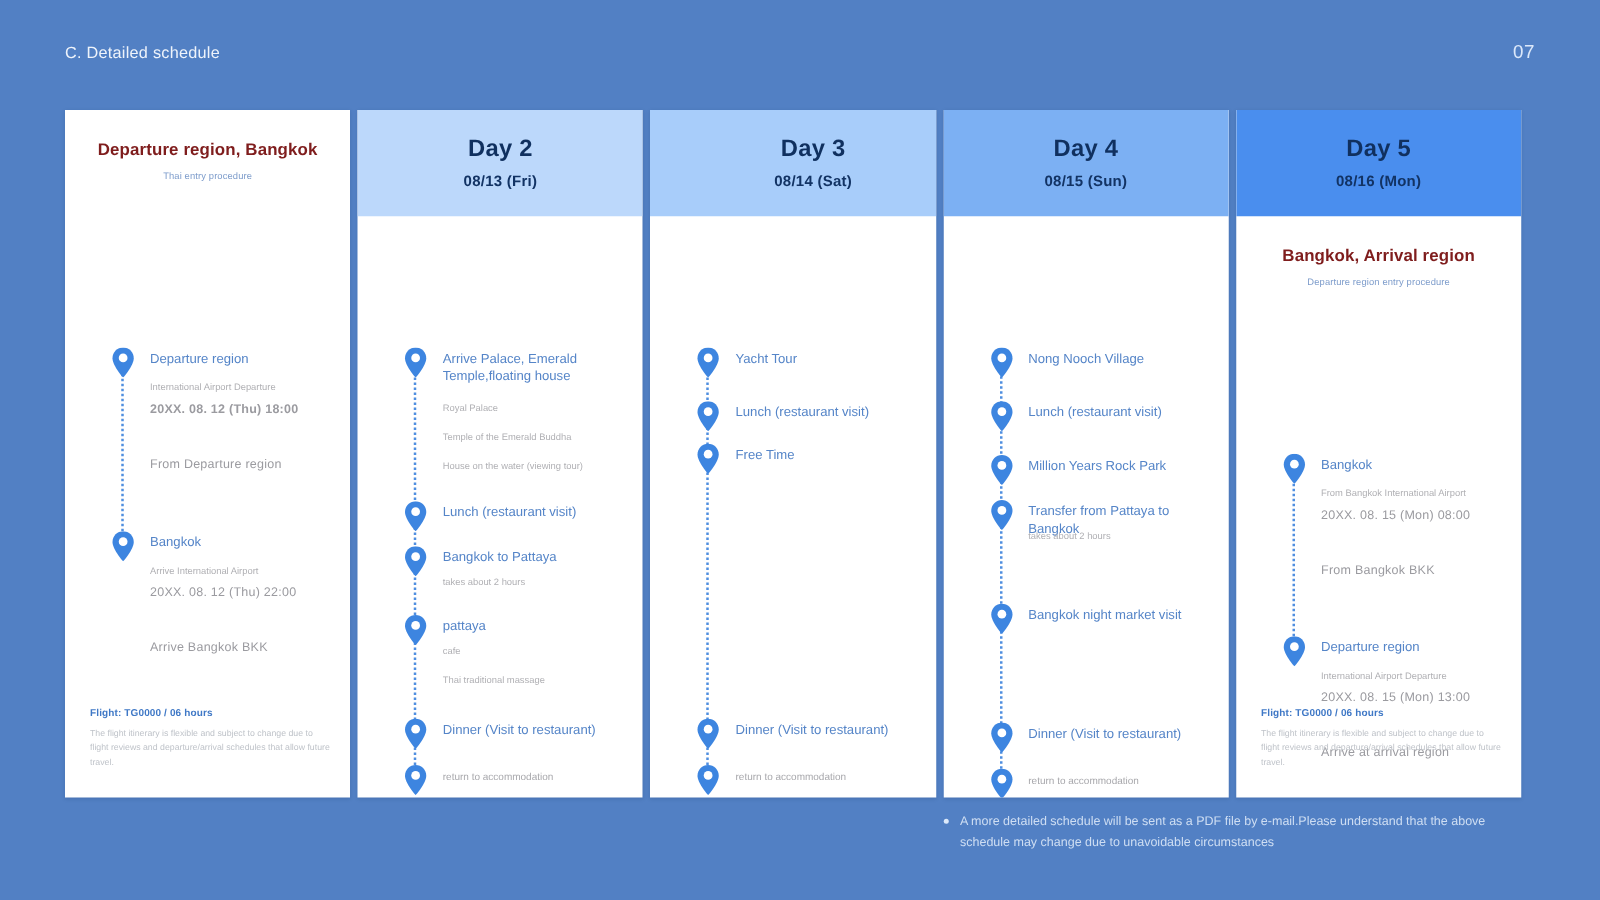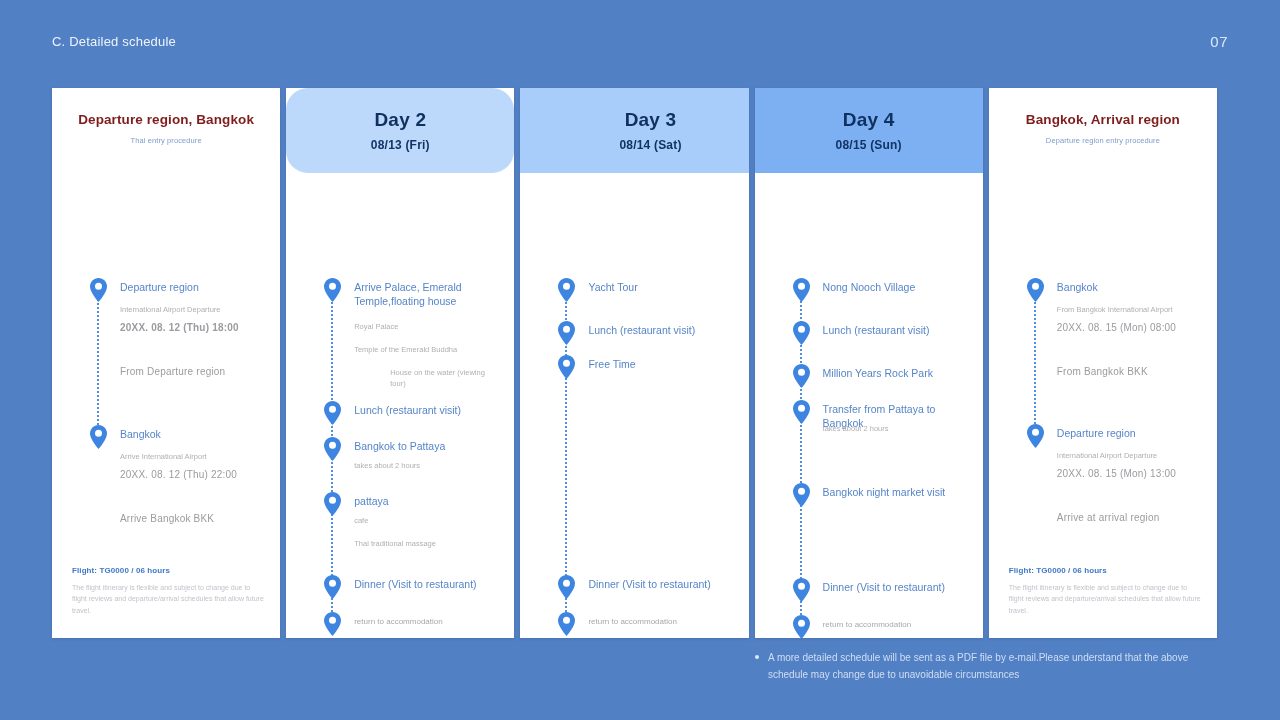--- a/index.html
+++ b/index.html
@@ -129,36 +129,36 @@
         <div class="tl-note" style="left:68px;right:12px;top:364px;">Arrive International Airport</div>
         <div class="tl-time" style="left:68px;right:8px;top:381px;">20XX. 08. 12 (Thu) 22:00</div>
         <div class="tl-time" style="left:68px;right:8px;top:425px;">Arrive Bangkok BKK</div>
         <div class="flight">
           <div class="flight-title">Flight: TG0000 / 06 hours</div>
           <div class="flight-desc">The flight itinerary is flexible and subject to change due to flight reviews and departure/arrival schedules that allow future travel.</div>
         </div>
       </div>
     </div>
     <div class="card">
-      <div class="card-head" style="background: rgb(188, 216, 251); border-radius: 22px;">
+      <div class="card-head" style="background: rgb(188, 216, 251);">
         <div class="day">Day 2</div>
         <div class="date">08/13 (Fri)</div>
       </div>
       <div class="card-body">
         <div class="dline" style="left:45px;top:121px;height:330px;"></div>
         <div class="pin" style="left:37px;top:105px;">
           <svg viewBox="0 0 19 24">
             <path d="M9.5 0C4.8 0 1 3.8 1 8.5c0 6 8.5 15.5 8.5 15.5S18 14.5 18 8.5C18 3.8 14.2 0 9.5 0z" fill="#3d85e0"></path>
             <circle cx="9.5" cy="8.3" r="3.5" fill="#ffffff"></circle>
           </svg>
         </div>
         <div class="tl-label" style="left:68px;right:14px;top:107px;">Arrive Palace, Emerald Temple,floating house</div>
         <div class="tl-note" style="left:68px;right:14px;top:149px;">Royal Palace</div>
         <div class="tl-note" style="left:68px;right:14px;top:172px;">Temple of the Emerald Buddha</div>
-        <div class="tl-note" style="left:68px;right:14px;top:195px;margin-left:36px;">House on the water (viewing tour)</div>
+        <div class="tl-note" style="left:68px;right:14px;top:195px;">House on the water (viewing tour)</div>
         <div class="pin" style="left:37px;top:228px;">
           <svg viewBox="0 0 19 24">
             <path d="M9.5 0C4.8 0 1 3.8 1 8.5c0 6 8.5 15.5 8.5 15.5S18 14.5 18 8.5C18 3.8 14.2 0 9.5 0z" fill="#3d85e0"></path>
             <circle cx="9.5" cy="8.3" r="3.5" fill="#ffffff"></circle>
           </svg>
         </div>
         <div class="tl-label" style="left:68px;right:14px;top:230px;">Lunch (restaurant visit)</div>
         <div class="pin" style="left:37px;top:264px;">
           <svg viewBox="0 0 19 24">
             <path d="M9.5 0C4.8 0 1 3.8 1 8.5c0 6 8.5 15.5 8.5 15.5S18 14.5 18 8.5C18 3.8 14.2 0 9.5 0z" fill="#3d85e0"></path>
@@ -289,20 +289,24 @@
         <div class="pin" style="left:37px;top:442px;">
           <svg viewBox="0 0 19 24">
             <path d="M9.5 0C4.8 0 1 3.8 1 8.5c0 6 8.5 15.5 8.5 15.5S18 14.5 18 8.5C18 3.8 14.2 0 9.5 0z" fill="#3d85e0"></path>
             <circle cx="9.5" cy="8.3" r="3.5" fill="#ffffff"></circle>
           </svg>
         </div>
         <div class="tl-label small" style="left:68px;right:14px;top:447px;">return to accommodation</div>
       </div>
     </div>
     <div class="card">
+      <div class="card-head" style="background: rgb(74, 142, 238);">
+        <div class="day">Day 5</div>
+        <div class="date">08/16 (Mon)</div>
+      </div>
       <div class="card-body">
         <div class="sec-title">Bangkok, Arrival region</div>
         <div class="sec-sub">Departure region entry procedure</div>
         <div class="dline" style="left:45px;top:206px;height:142px;"></div>
         <div class="pin" style="left:37px;top:190px;">
           <svg viewBox="0 0 19 24">
             <path d="M9.5 0C4.8 0 1 3.8 1 8.5c0 6 8.5 15.5 8.5 15.5S18 14.5 18 8.5C18 3.8 14.2 0 9.5 0z" fill="#3d85e0"></path>
             <circle cx="9.5" cy="8.3" r="3.5" fill="#ffffff"></circle>
           </svg>
         </div>

